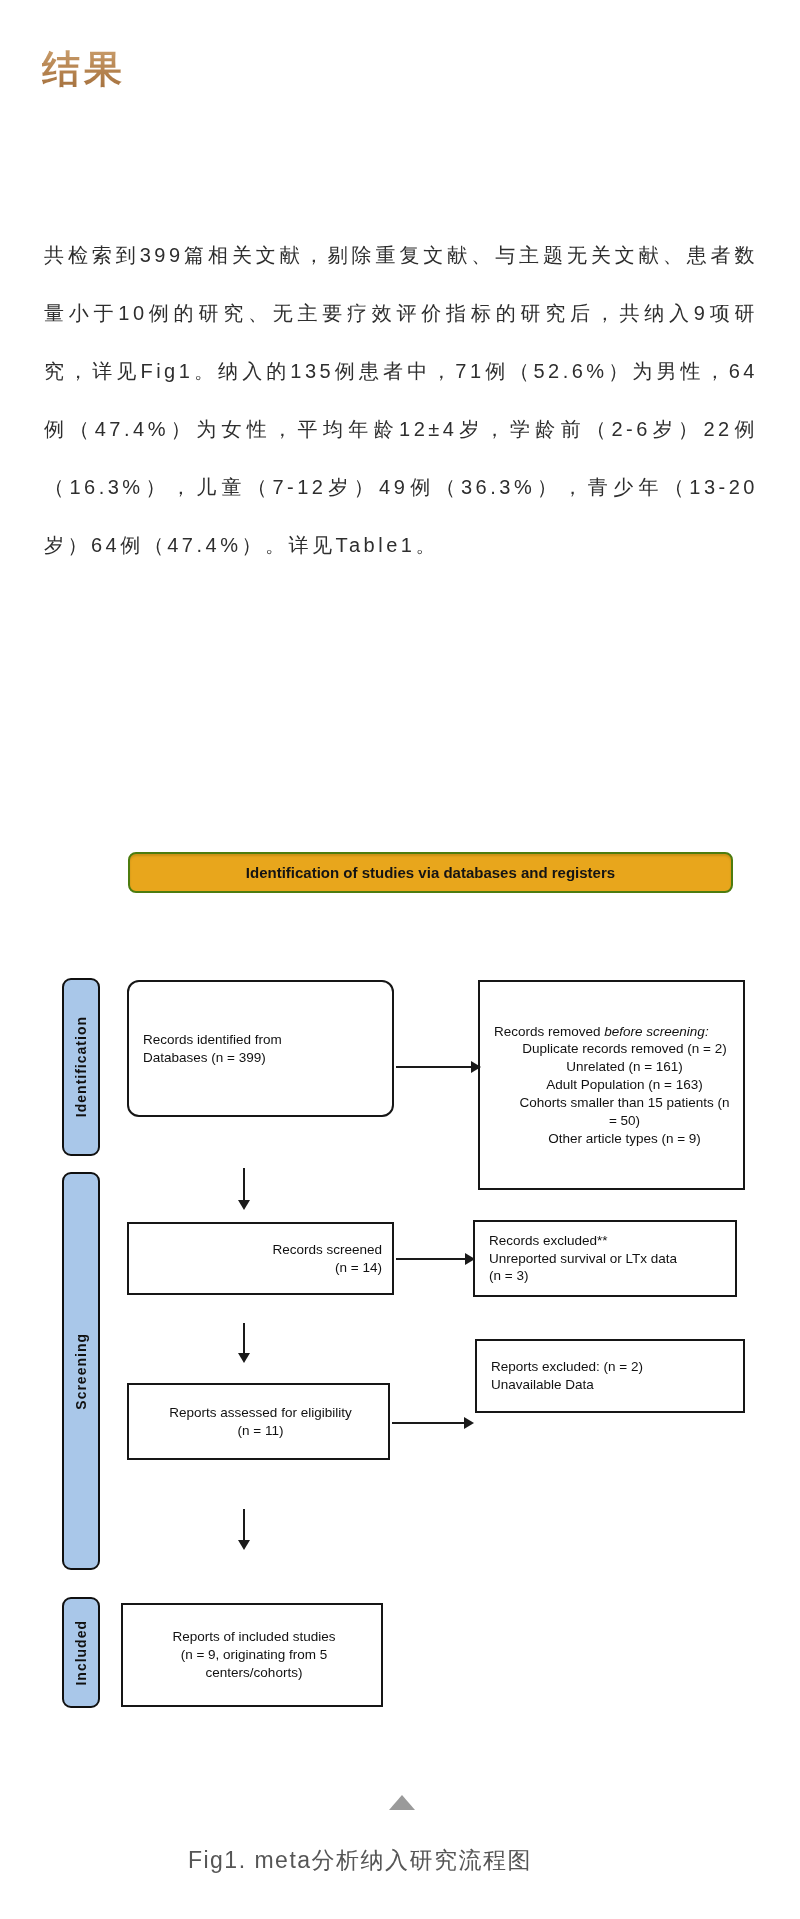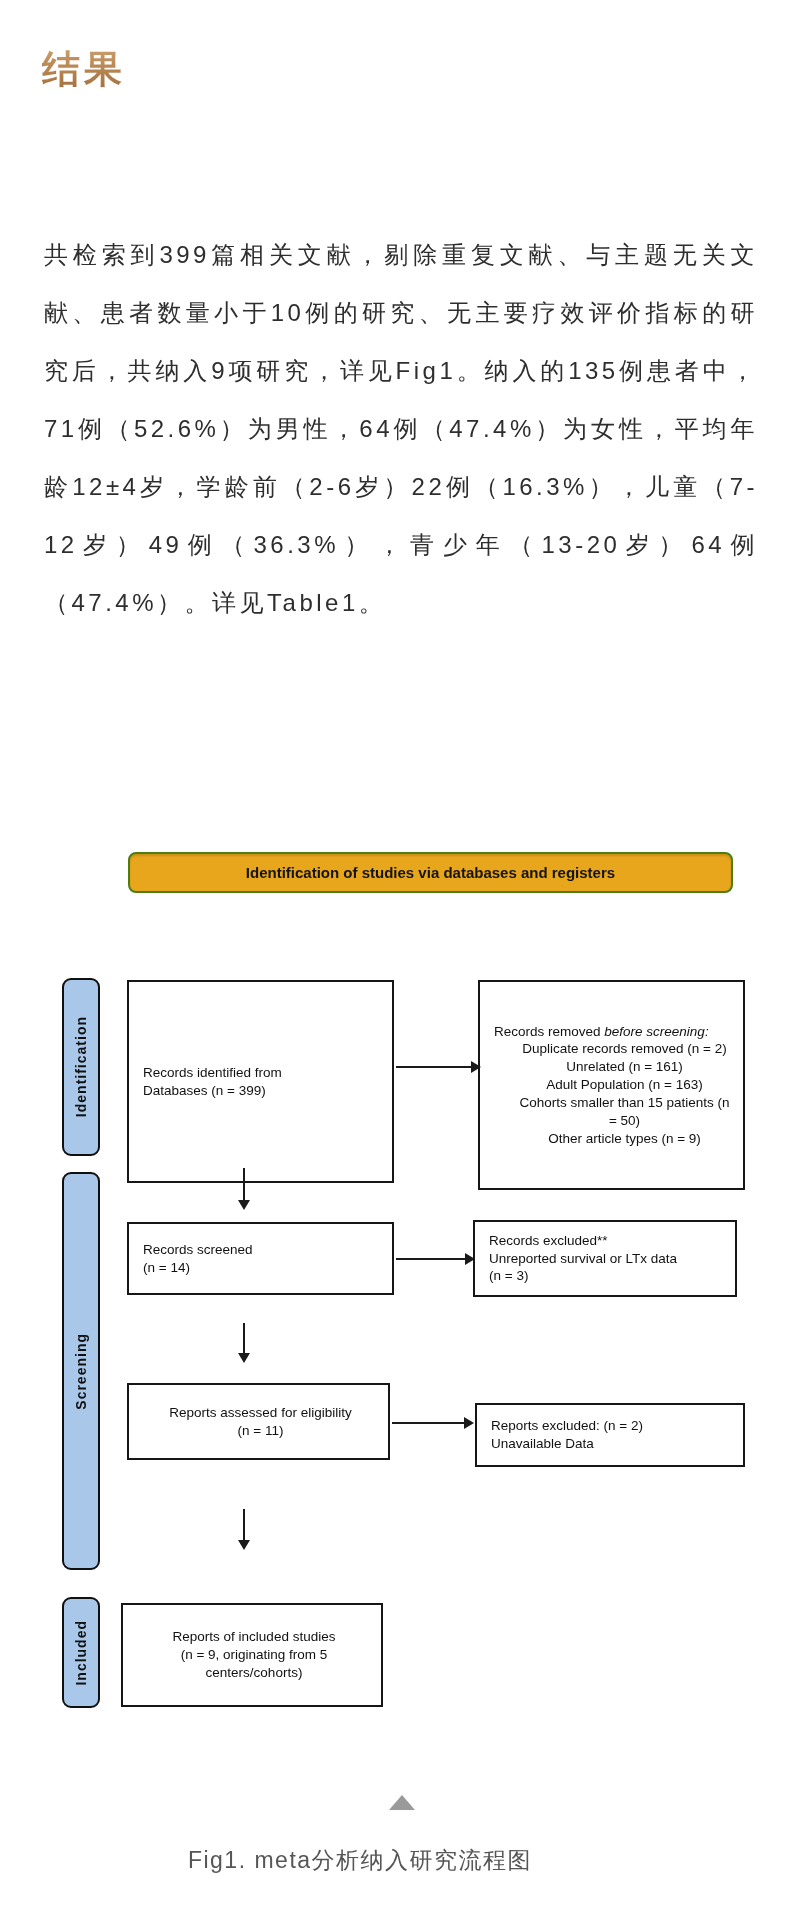--- a/index.html
+++ b/index.html
@@ -29,21 +29,21 @@
     left: 46px; top: 178px;
     font-size: 27px;
     font-weight: 700;
     color: #be7432;
     letter-spacing: 1px;
   }
   .body-text {
     position: absolute;
     left: 44px; top: 226px;
     width: 714px;
-    font-size: 24px;
+    font-size: 20px;
     line-height: 58px;
     letter-spacing: 3.5px;
     color: #2e2e2e;
     text-align: justify;
     font-weight: 400;
   }
   
   .diagram { position: absolute; left: 0; top: 0; width: 800px; height: 1919px; }
   .flow-header {
     position: absolute;
@@ -142,21 +142,21 @@
     <div class="stage-tab" style="left:62px; top:978px; height:178px;">
       <span>Identification</span>
     </div>
     <div class="stage-tab" style="left:62px; top:1172px; height:398px;">
       <span>Screening</span>
     </div>
     <div class="stage-tab" style="left:62px; top:1597px; height:111px;">
       <span>Included</span>
     </div>
 
-    <div class="flow-box" style="left:127px; top:980px; width:267px; height:203px;">
+    <div class="flow-box" style="left:127px; top:980px; width:267px; height:137px;border-radius:12px;">
       <span class="ln">Records identified from</span>
       <span class="ln">Databases (n = 399)</span>
     </div>
 
     <div class="flow-box" style="left:478px; top:980px; width:267px; height:210px;">
       <span class="ln"><span>Records removed </span><span class="ital">before screening</span><span class="ital">:</span></span>
       <span class="ln indent">Duplicate records removed (n = 2)</span>
       <span class="ln indent">Unrelated (n = 161)</span>
       <span class="ln indent">Adult Population (n = 163)</span>
       <span class="ln indent">Cohorts smaller than 15 patients (n = 50)</span>
@@ -164,21 +164,21 @@
     </div>
 
     <div class="h-arrow" style="left:396px; top:1066px; width:76px;">
         <span class="head"></span>
       </div>
 
     <div class="v-arrow" style="left:243px; top:1168px; height:33px;">
         <span class="head"></span>
       </div>
 
-    <div class="flow-box" style="left:127px; top:1222px; width:267px; height:73px;">
+    <div class="flow-box" style="left:127px; top:1222px; width:267px; height:73px;text-align:right;">
       <span class="ln">Records screened</span>
       <span class="ln">(n = 14)</span>
     </div>
 
     <div class="flow-box" style="left:473px; top:1220px; width:264px; height:77px;">
       <span class="ln">Records excluded**</span>
       <span class="ln">Unreported survival or LTx data</span>
       <span class="ln">(n = 3)</span>
     </div>
 
@@ -188,21 +188,21 @@
 
     <div class="v-arrow" style="left:243px; top:1323px; height:31px;">
         <span class="head"></span>
       </div>
 
     <div class="flow-box" style="left:127px; top:1383px; width:263px; height:77px;align-items:center;">
       <span class="ln">Reports assessed for eligibility</span>
       <span class="ln">(n = 11)</span>
     </div>
 
-    <div class="flow-box" style="left:475px; top:1403px; width:270px; height:64px;">
+    <div class="flow-box" style="left:475px; top:1339px; width:270px; height:74px;">
       <span class="ln">Reports excluded: (n = 2)</span>
       <span class="ln">Unavailable Data</span>
     </div>
 
     <div class="h-arrow" style="left:392px; top:1422px; width:73px;">
         <span class="head"></span>
       </div>
 
     <div class="v-arrow" style="left:243px; top:1509px; height:32px;">
         <span class="head"></span>

